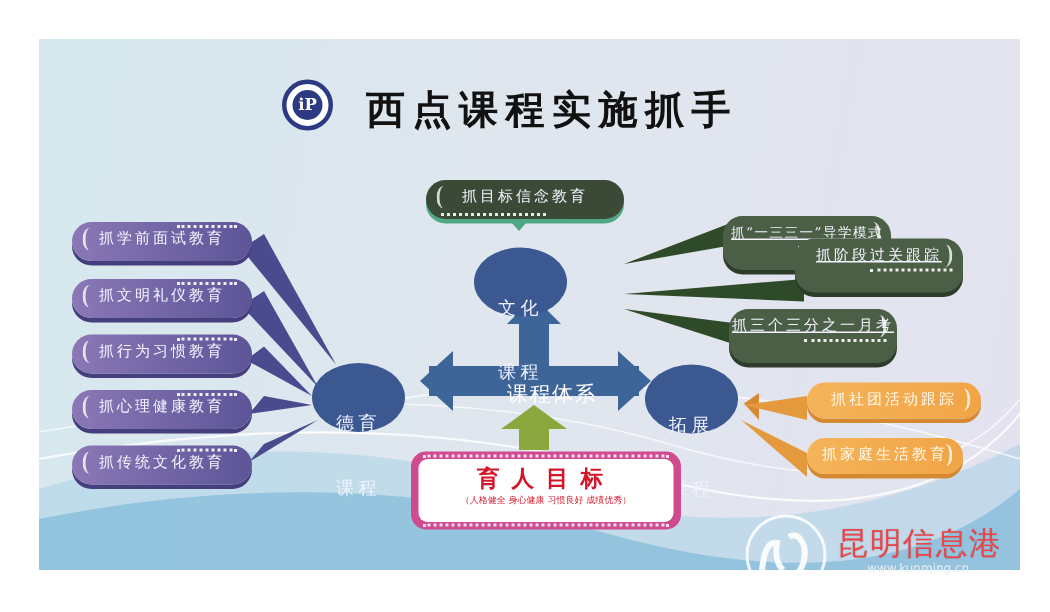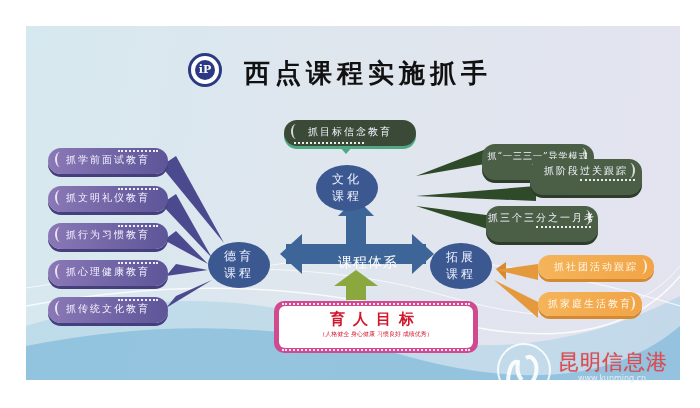--- a/index.html
+++ b/index.html
@@ -5,30 +5,30 @@
   html,body{margin:0;padding:0;}
   body{width:700px;height:408px;background:#ffffff;position:relative;overflow:hidden;font-family:"DejaVu Sans","Liberation Sans",sans-serif;}
   .panel{position:absolute;left:26px;top:26px;width:654px;height:354px;overflow:hidden;
     background:linear-gradient(100deg,#d6e8ef 0%,#dfe6ee 45%,#e3e3ef 100%);}
   .waves{position:absolute;left:0;top:0;width:654px;height:354px;}
   .title{position:absolute;left:218px;top:30px;font-size:26px;font-weight:bold;letter-spacing:5px;color:#111;font-family:"DejaVu Sans",sans-serif;}
   .logo{position:absolute;left:162px;top:27px;width:34px;height:34px;border-radius:50%;background:#fff;border:3px solid #2c3a84;box-sizing:border-box;}
   .logo .inner{position:absolute;left:4px;top:4px;width:20px;height:20px;border-radius:50%;background:#2c3a84;color:#fff;font-size:11px;font-weight:bold;text-align:center;line-height:20px;font-family:"DejaVu Serif",serif;}
   .pill{position:absolute;border-radius:13px;box-sizing:border-box;color:#f4f4ff;font-size:10px;letter-spacing:2px;text-align:center;font-family:"DejaVu Serif",serif;}
   .pill.purple{background:linear-gradient(90deg,#8b78b6,#5c5598);box-shadow:0 3px 0 #463f7d;height:26px;line-height:24px;}
-  .pill.green{background:#4b5f46;box-shadow:0 3px 0 #2e3d2b;height:36px;line-height:24px;}
+  .pill.green{background:#4b5f46;box-shadow:0 3px 0 #2e3d2b;height:36px;line-height:24px;text-decoration:underline;}
   .pill.top{background:#3b4a37;box-shadow:0 3px 0 #4fa784;height:26px;line-height:24px;}
   .pill.orange{background:linear-gradient(90deg,#f5b45a,#f1a446);box-shadow:0 3px 0 #d58a31;height:24px;line-height:24px;color:#fff8ea;}
   .pill .dots{position:absolute;height:0;border-top:2px dotted #ffffff;opacity:.9;}
   .pill .hl{position:absolute;left:7px;top:4px;width:8px;height:15px;border-left:2px solid rgba(255,255,255,.8);border-radius:50% 0 0 50%;}
   .pill .hr{position:absolute;right:7px;top:4px;width:8px;height:15px;border-right:2px solid rgba(255,255,255,.8);border-radius:0 50% 50% 0;}
   .ellipse{position:absolute;width:62px;height:46px;border-radius:50%;background:#3c5891;color:#eef2ff;font-size:12px;letter-spacing:3px;text-align:center;line-height:17px;box-sizing:border-box;padding-top:6px;font-family:"DejaVu Serif",serif;}
-  .ellipse span{display:block;}
+  .ellipse span{display:block;margin-top:26px;}
   .sys-label{position:absolute;left:292px;top:228px;width:100px;text-align:center;color:#fff;font-size:14px;letter-spacing:1px;}
-  .goal{position:absolute;left:248px;top:275px;width:204px;height:52px;border-radius:10px;background:#cf4a8f;box-sizing:border-box;padding:5px;}
+  .goal{position:absolute;left:248px;top:275px;width:180px;height:52px;border-radius:10px;background:#cf4a8f;box-sizing:border-box;padding:5px;}
   .goal .inner{width:100%;height:100%;background:#fff;border-radius:6px;text-align:center;}
   .goal .t{color:#d2172b;font-size:15px;font-weight:bold;letter-spacing:8px;padding-top:3px;line-height:20px;}
   .goal .s{color:#d2172b;font-size:6px;line-height:10px;letter-spacing:0;}
   .goal .bulbs{position:absolute;left:8px;right:8px;height:0;border-top:2px dotted #fbe0f0;}
   .wm{position:absolute;left:492px;top:340px;}
   .wm-text{position:absolute;left:558px;top:348px;font-size:21px;color:#ef4444;letter-spacing:1px;text-shadow:0 0 1px rgba(80,120,160,.6);}
   .wm-url{position:absolute;left:578px;top:374px;font-size:8px;color:#e6eef4;}
 </style>
 </head>
 <body>

